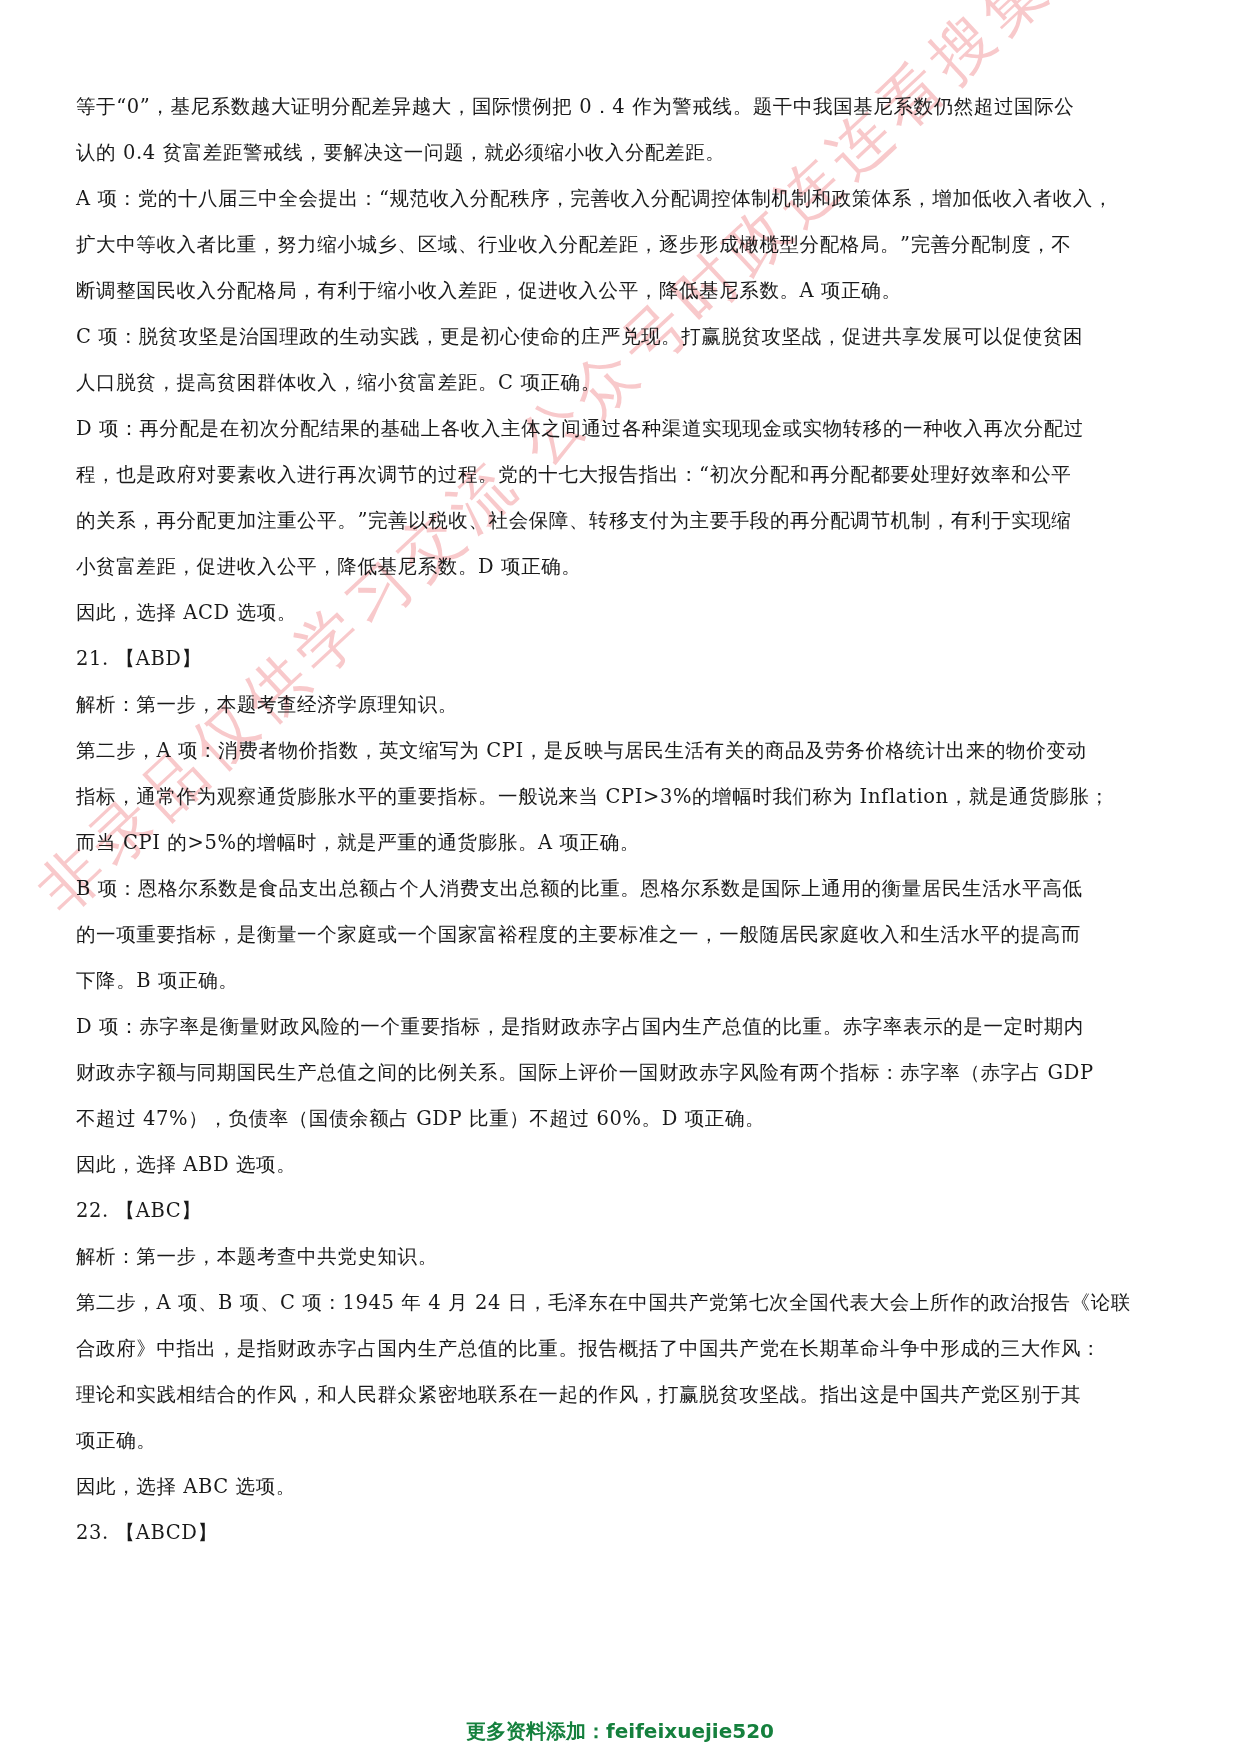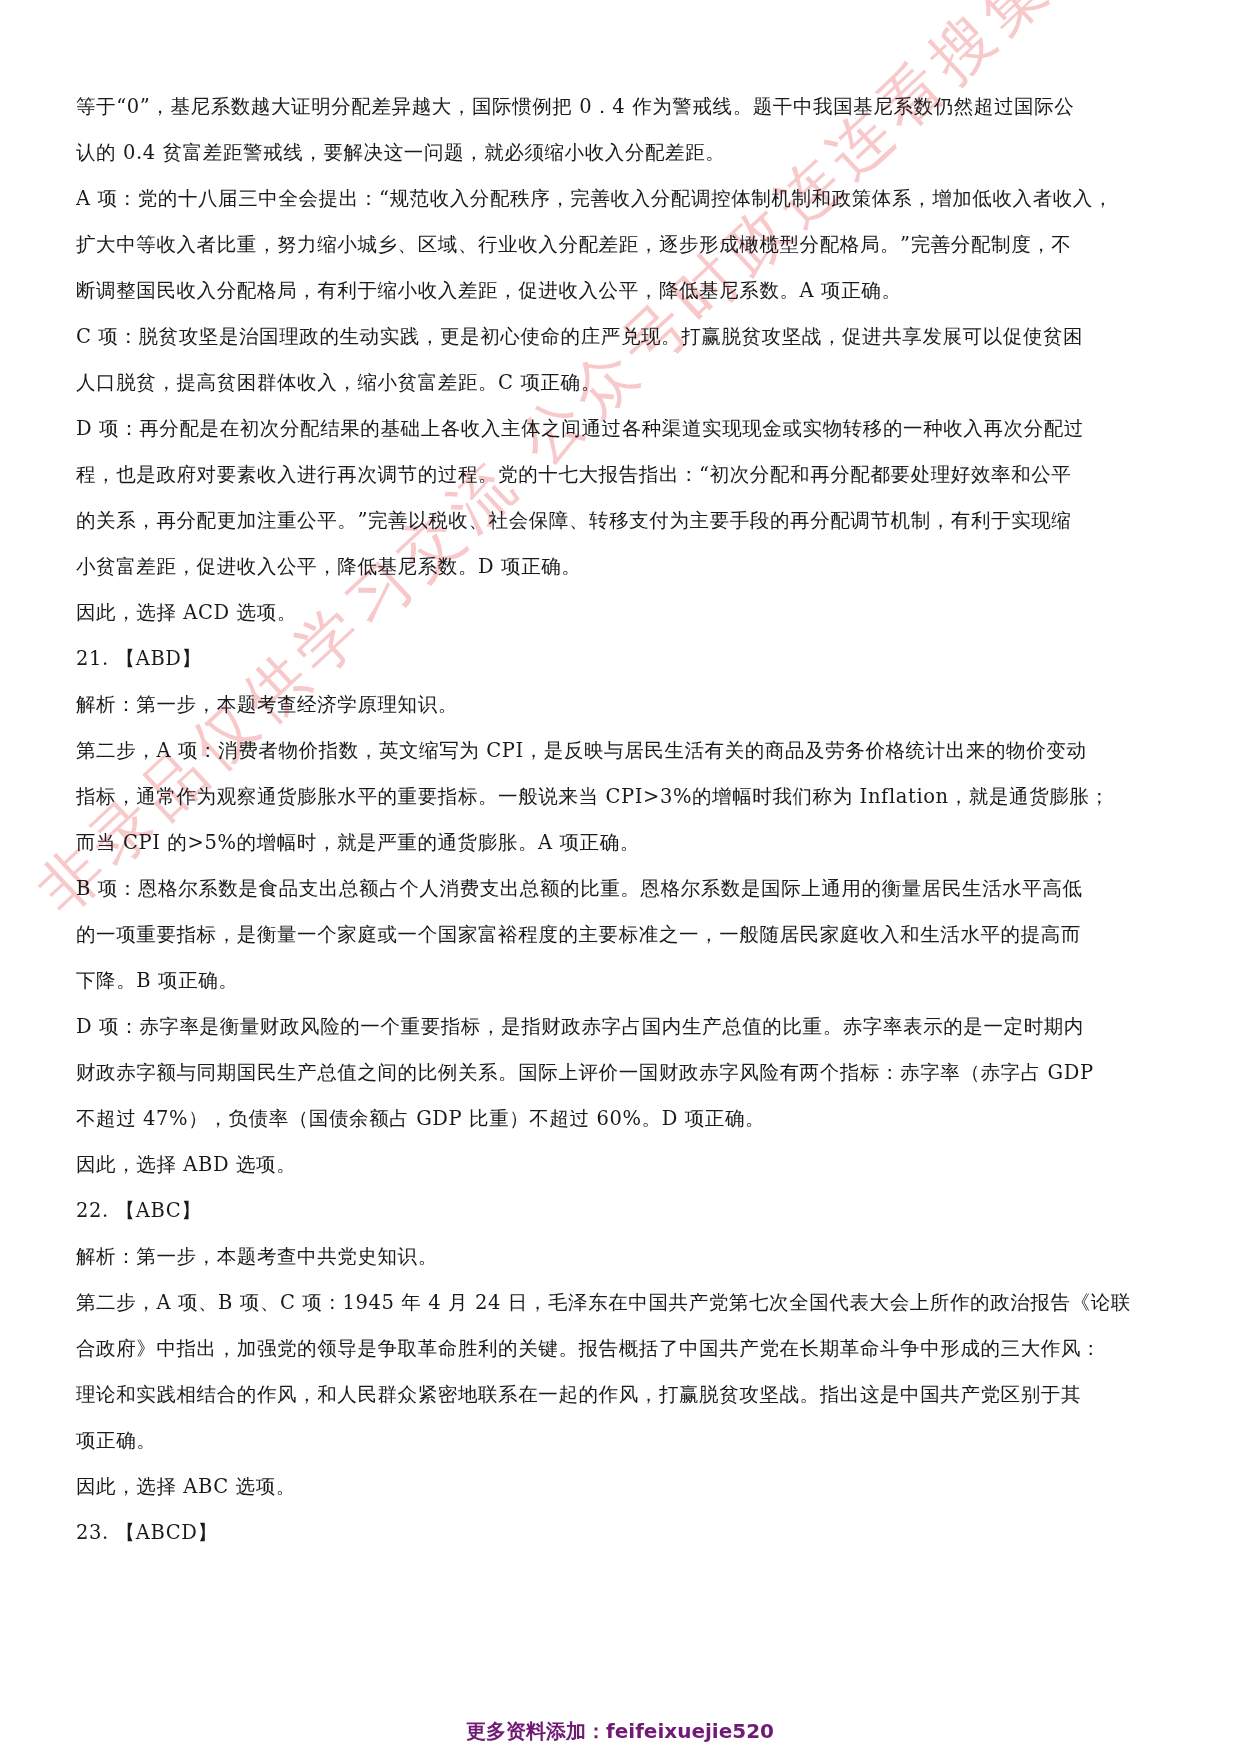--- a/index.html
+++ b/index.html
@@ -4,21 +4,21 @@
 <style>
   html, body { margin: 0; padding: 0; background: #ffffff; }
   body { width: 1240px; height: 1754px; position: relative; overflow: hidden;
          font-family: "DejaVu Serif", "Liberation Serif", serif; color: #1a1a1a; }
   .page { position: absolute; left: 0; top: 0; width: 1240px; height: 1754px; }
   .content { position: absolute; left: 76px; top: 84px; width: 1100px; }
   .line { height: 46px; line-height: 46px; font-size: 19.5px; white-space: nowrap;
           letter-spacing: 0.6px; }
   .footer { position: absolute; top: 1718px; left: 0; width: 1240px; text-align: center;
             font-family: "DejaVu Sans", "Liberation Sans", sans-serif; font-weight: bold;
-            font-size: 20px; color: #701a75; }
+            font-size: 20px; color: #15803d; }
   .watermark { position: absolute; left: 20px; top: 870px; transform-origin: 0 0;
                transform: rotate(-43deg); color: rgba(230, 60, 70, 0.28);
                font-family: "DejaVu Serif", serif; font-size: 62px; letter-spacing: 8px;
                white-space: nowrap; pointer-events: none; }
 </style>
 </head>
 <body>
 
 <div class="page">
 
@@ -45,21 +45,21 @@
     <div class="line">B 项：恩格尔系数是食品支出总额占个人消费支出总额的比重。恩格尔系数是国际上通用的衡量居民生活水平高低</div>
     <div class="line">的一项重要指标，是衡量一个家庭或一个国家富裕程度的主要标准之一，一般随居民家庭收入和生活水平的提高而</div>
     <div class="line">下降。B 项正确。</div>
     <div class="line">D 项：赤字率是衡量财政风险的一个重要指标，是指财政赤字占国内生产总值的比重。赤字率表示的是一定时期内</div>
     <div class="line">财政赤字额与同期国民生产总值之间的比例关系。国际上评价一国财政赤字风险有两个指标：赤字率（赤字占 GDP</div>
     <div class="line">不超过 47%），负债率（国债余额占 GDP 比重）不超过 60%。D 项正确。</div>
     <div class="line">因此，选择 ABD 选项。</div>
     <div class="line">22. 【ABC】</div>
     <div class="line">解析：第一步，本题考查中共党史知识。</div>
     <div class="line">第二步，A 项、B 项、C 项：1945 年 4 月 24 日，毛泽东在中国共产党第七次全国代表大会上所作的政治报告《论联</div>
-    <div class="line">合政府》中指出，加强党的领导是争取革命胜利的关键。报告概括了中国共产党在长期革命斗争中形成的三大作风：</div>
+    <div class="line">合政府》中指出，是指财政赤字占国内生产总值的比重。报告概括了中国共产党在长期革命斗争中形成的三大作风：</div>
     <div class="line">理论和实践相结合的作风，和人民群众紧密地联系在一起的作风，打赢脱贫攻坚战。指出这是中国共产党区别于其</div>
     <div class="line">项正确。</div>
     <div class="line">因此，选择 ABC 选项。</div>
     <div class="line">23. 【ABCD】</div>
   </div>
 
   <div class="footer">更多资料添加：feifeixuejie520</div>
 </div>
 
 </body></html>

